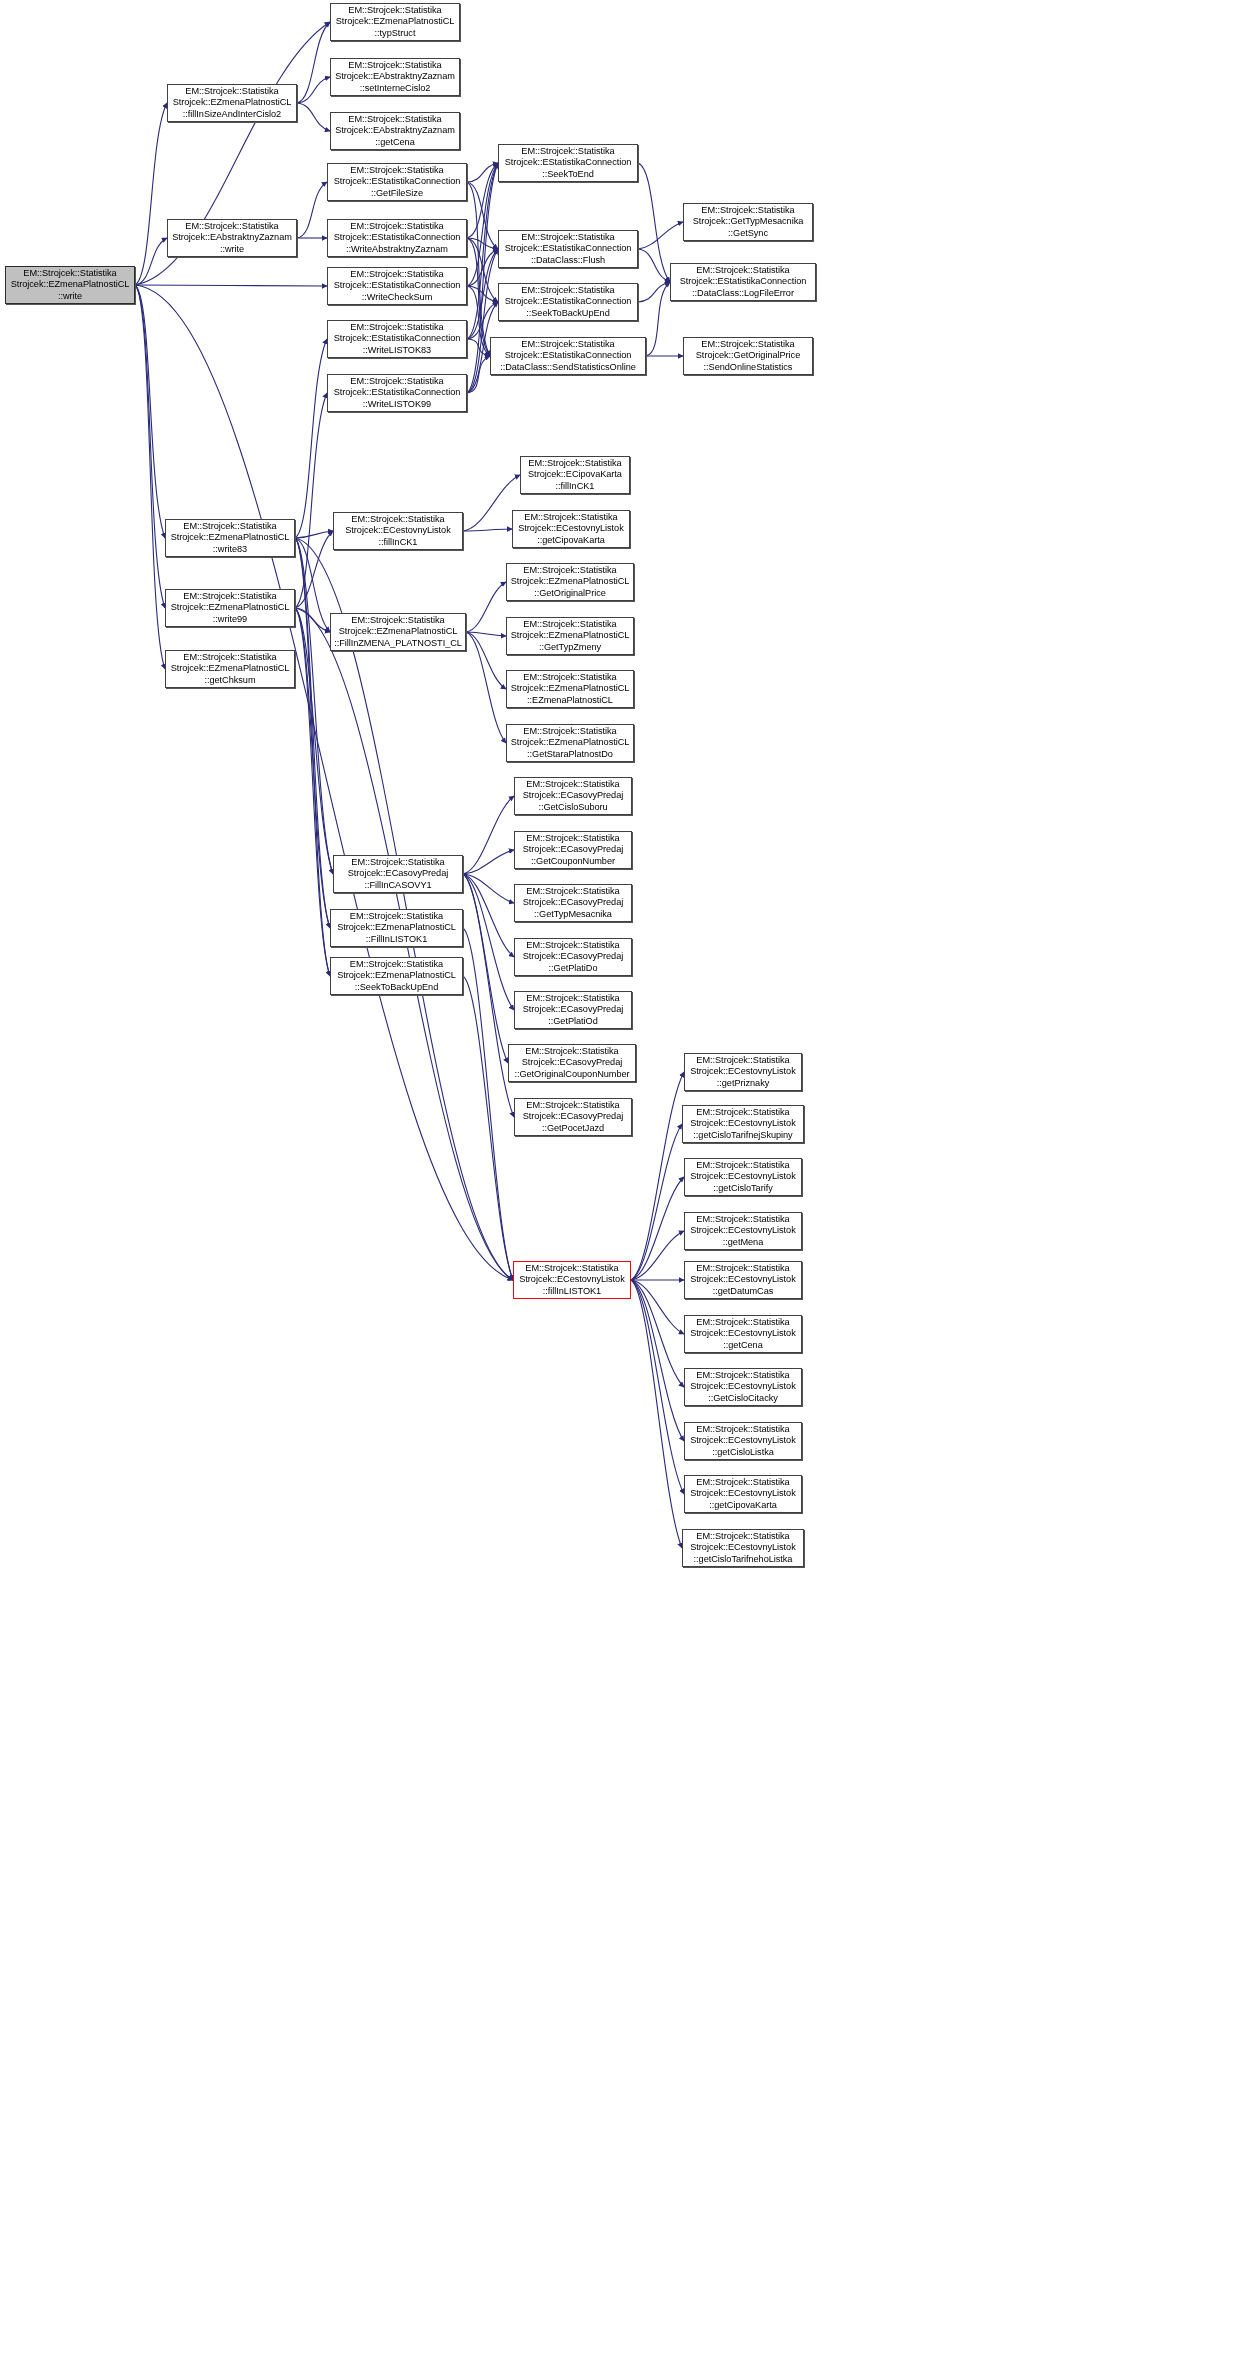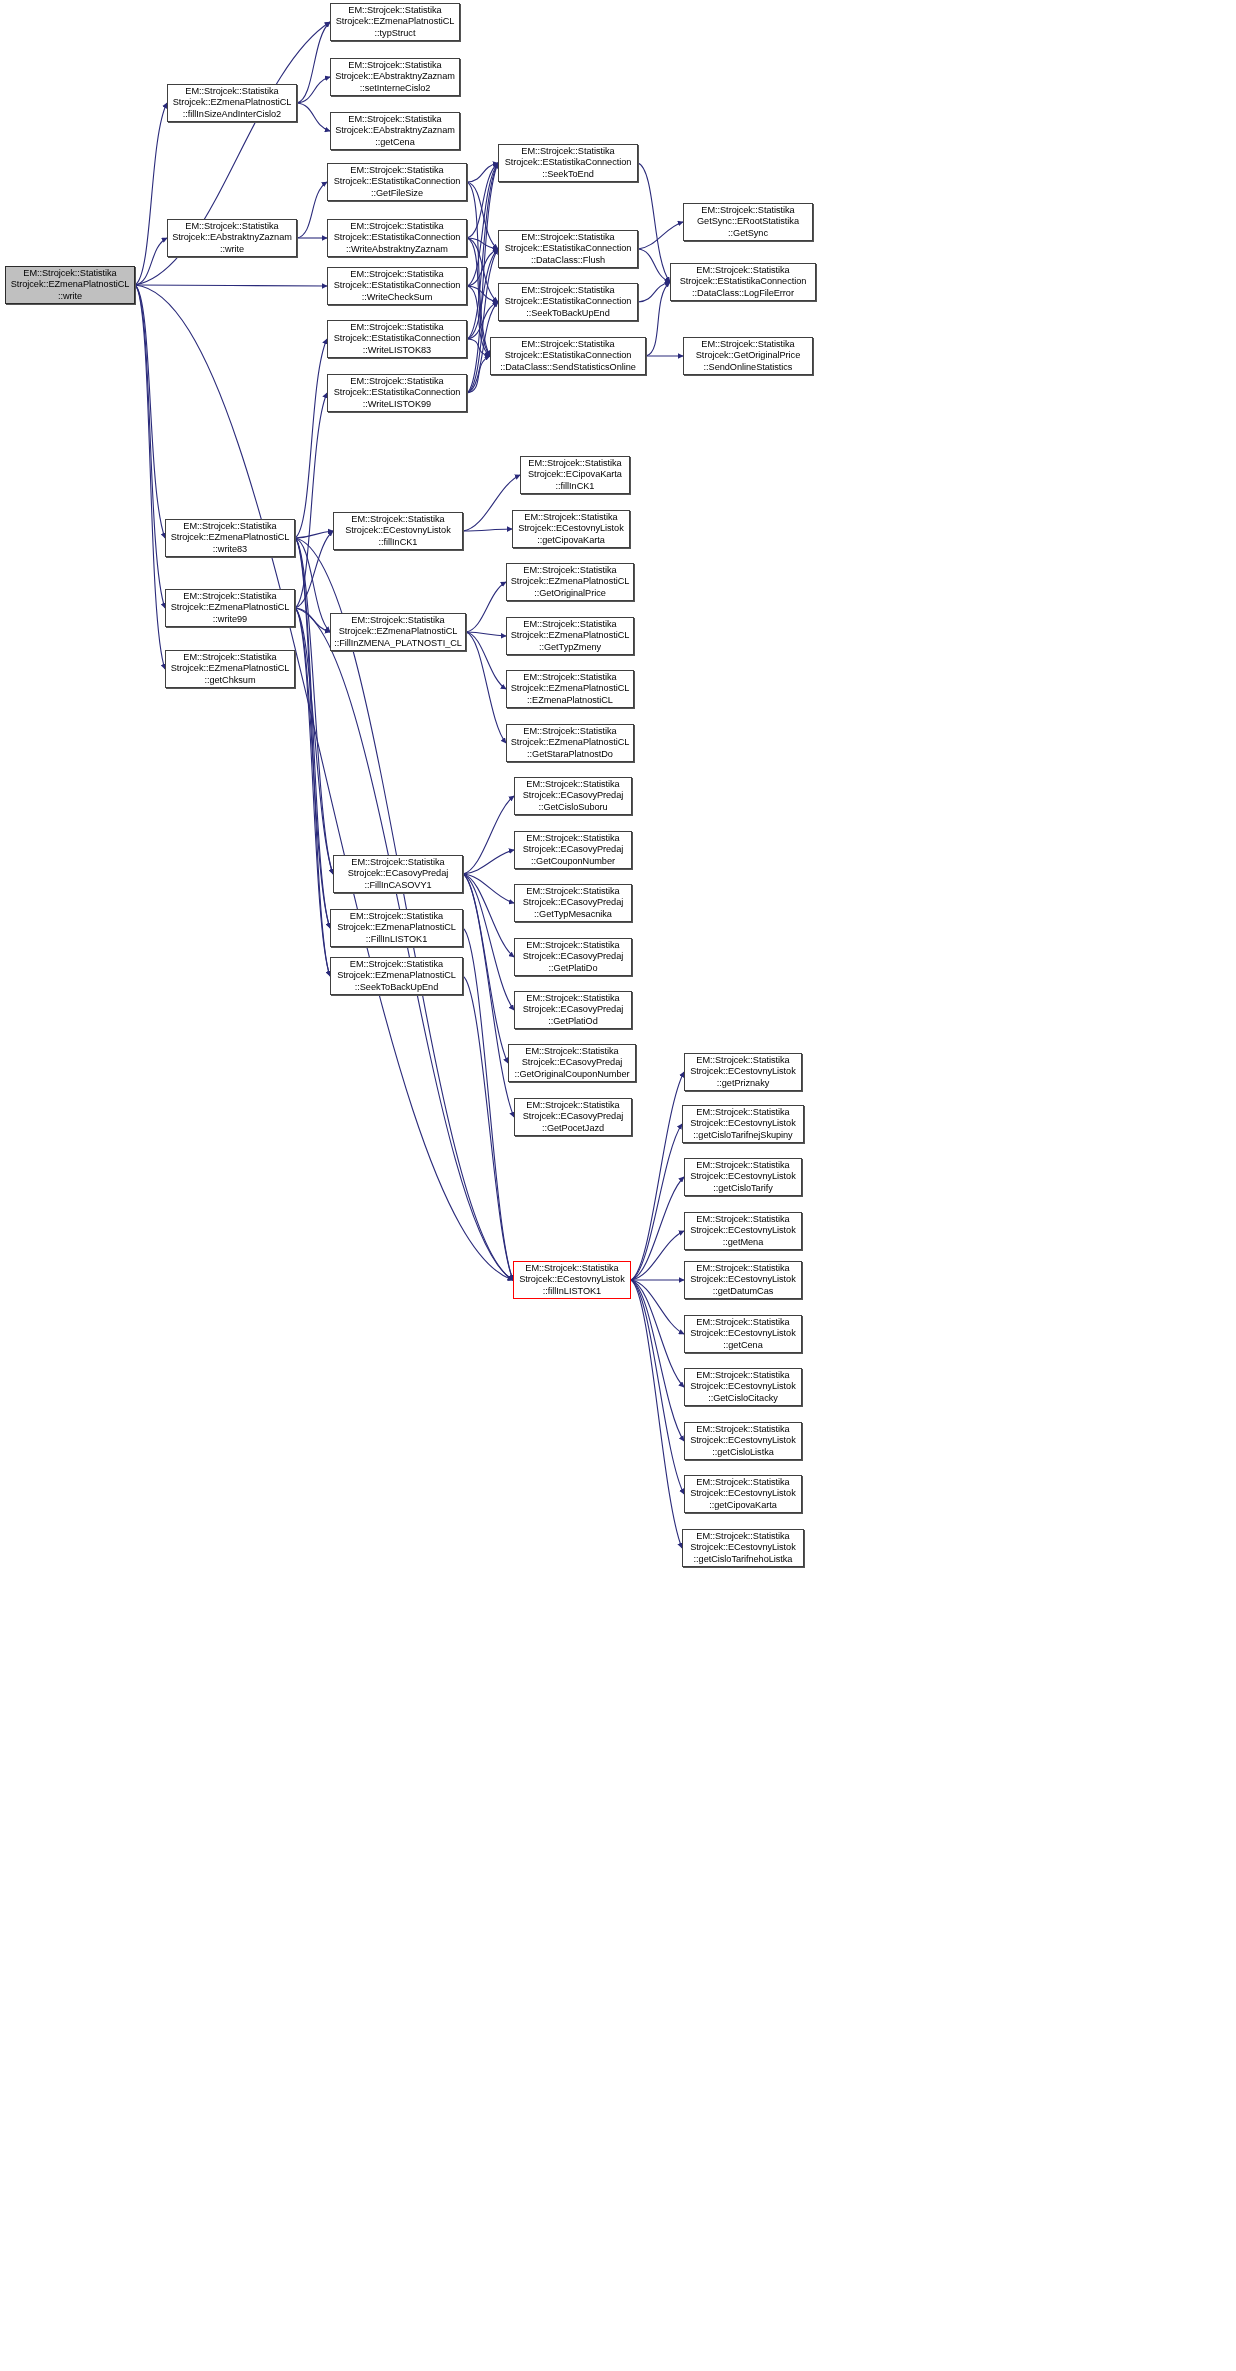--- a/index.html
+++ b/index.html
@@ -211,21 +211,21 @@
         <span class="ln">Strojcek::EStatistikaConnection</span>
         <span class="ln">::SeekToBackUpEnd</span>
       </div>
       <div class="node" style="left: 490px; top: 337px; width: 156px; height: 38px;">
         <span class="ln">EM::Strojcek::Statistika</span>
         <span class="ln">Strojcek::EStatistikaConnection</span>
         <span class="ln">::DataClass::SendStatisticsOnline</span>
       </div>
       <div class="node" style="left: 683px; top: 203px; width: 130px; height: 38px;">
         <span class="ln">EM::Strojcek::Statistika</span>
-        <span class="ln">GetSync::ERootStatistika</span>
+        <span class="ln">Strojcek::GetTypMesacnika</span>
         <span class="ln">::GetSync</span>
       </div>
       <div class="node" style="left: 670px; top: 263px; width: 146px; height: 38px;">
         <span class="ln">EM::Strojcek::Statistika</span>
         <span class="ln">Strojcek::EStatistikaConnection</span>
         <span class="ln">::DataClass::LogFileError</span>
       </div>
       <div class="node" style="left: 683px; top: 337px; width: 130px; height: 38px;">
         <span class="ln">EM::Strojcek::Statistika</span>
         <span class="ln">Strojcek::GetOriginalPrice</span>

